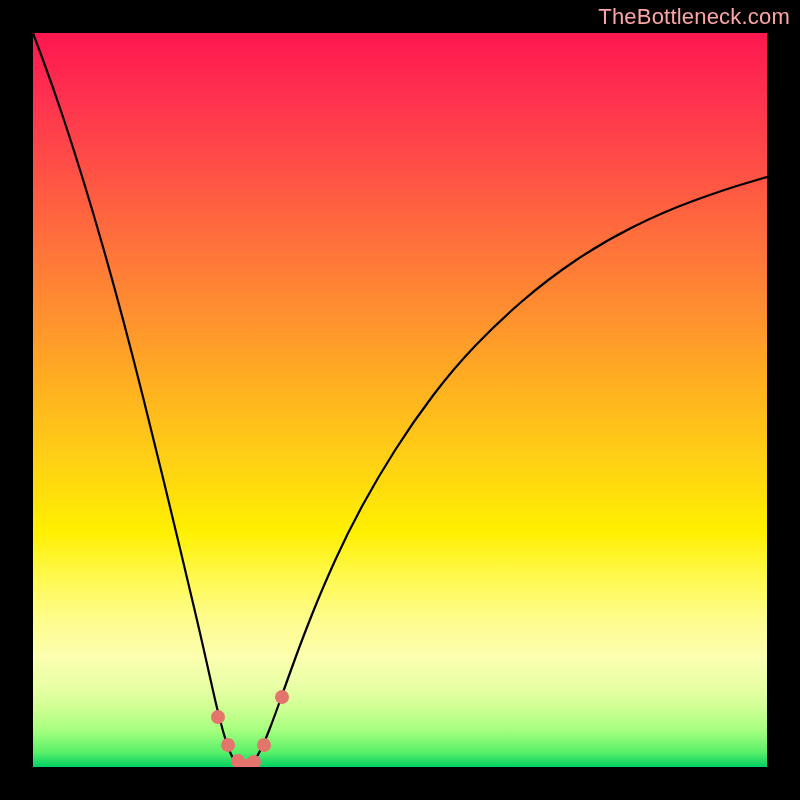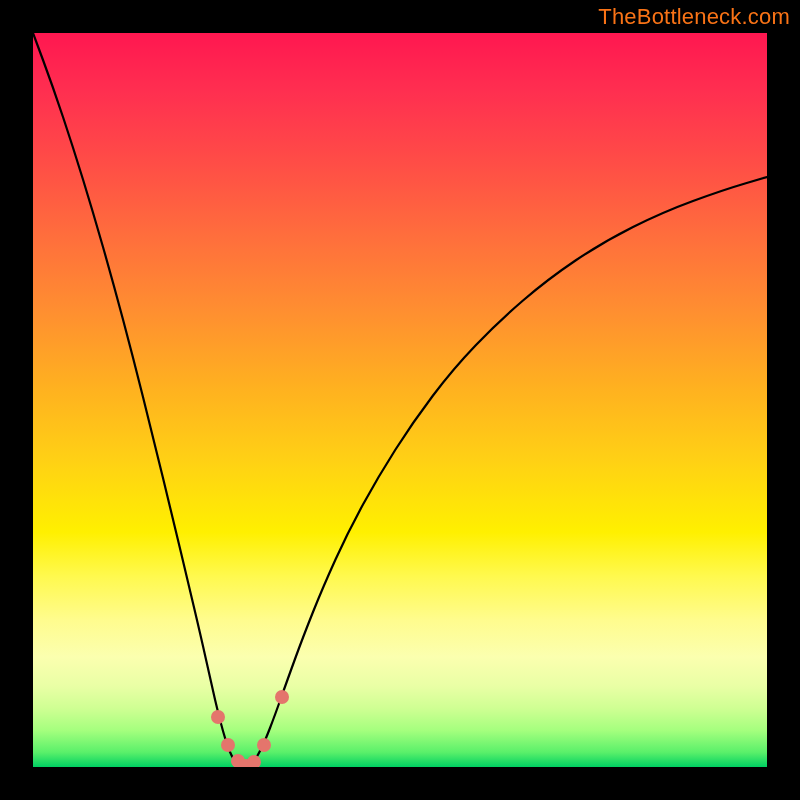--- a/index.html
+++ b/index.html
@@ -40,21 +40,21 @@
       #cfff93 92%,
       #a5ff7e 95%,
       #5af06a 98%,
       #00d062 100%
     );
   }
   .watermark {
     position: absolute;
     top: 4px;
     right: 10px;
-    color: #f97316;
+    color: #fca5a5;
     font-size: 22px;
     font-weight: 400;
     letter-spacing: 0.2px;
     z-index: 5;
   }
   svg.curve {
     position: absolute;
     left: 0;
     top: 0;
     width: 734px;

